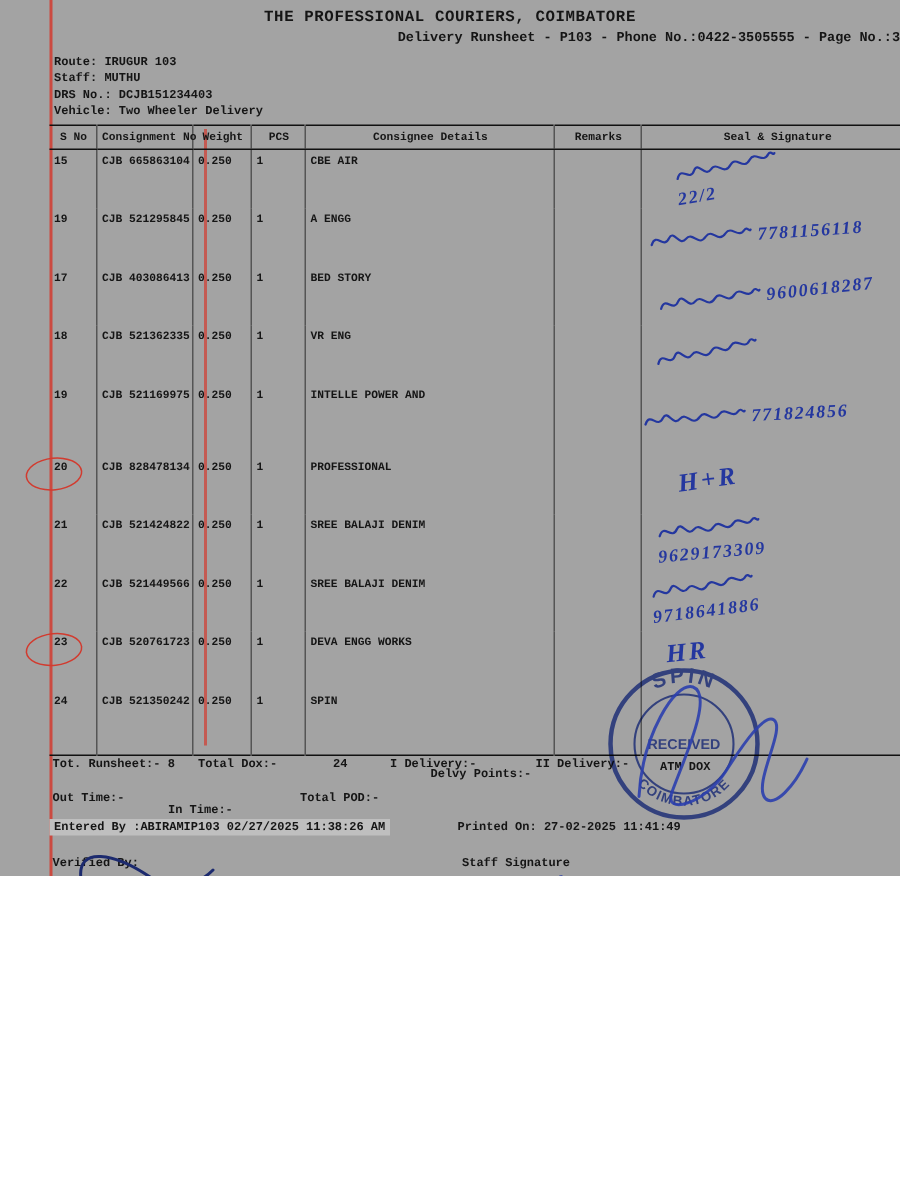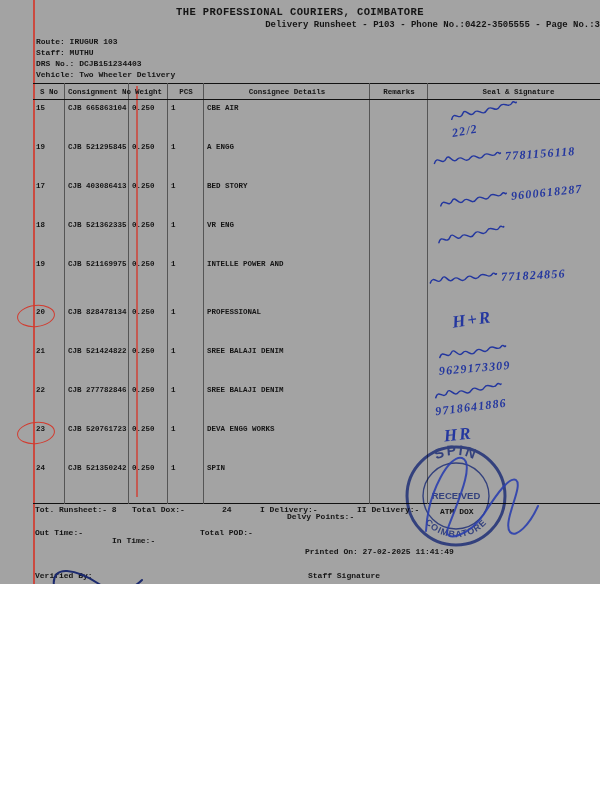--- a/index.html
+++ b/index.html
@@ -166,21 +166,21 @@
             <div class="sig col" style="left: 10px; top: 0px; transform: rotate(-5deg);">
               <svg width="70" height="18" viewBox="0 0 100 28" preserveAspectRatio="none">
                 <path d="M3,18 C8,4 14,24 20,12 C25,3 29,22 36,14 C43,6 47,24 55,13 C62,4 66,22 74,11 C80,3 86,18 92,9 C95,5 97,12 98,9" fill="none" stroke="#24379f" stroke-width="2.2" stroke-linecap="round"></path>
               </svg>
               <span class="sig-text">9629173309</span>
             </div>
           </td>
         </tr>
         <tr style="height: 39px;">
           <td class="rel">22</td>
-          <td>CJB 277782846</td>
+          <td>CJB 521449566</td>
           <td>0.250</td>
           <td>1</td>
           <td>SREE BALAJI DENIM</td>
           <td></td>
           <td class="rel">
             <div class="sig col" style="left: 6px; top: 0px; transform: rotate(-7deg);">
               <svg width="70" height="18" viewBox="0 0 100 28" preserveAspectRatio="none">
                 <path d="M3,18 C8,4 14,24 20,12 C25,3 29,22 36,14 C43,6 47,24 55,13 C62,4 66,22 74,11 C80,3 86,18 92,9 C95,5 97,12 98,9" fill="none" stroke="#24379f" stroke-width="2.2" stroke-linecap="round"></path>
               </svg>
               <span class="sig-text">9718641886</span>
@@ -217,20 +217,21 @@
   <span class="abs foot" style="left:222px;top:505px">24</span>
   <span class="abs foot" style="left:260px;top:505px">I Delivery:-</span>
   <span class="abs foot" style="left:357px;top:505px">II Delivery:-</span>
   <span class="abs foot" style="left:440px;top:507px">ATM DOX</span>
 
   <span class="abs foot" style="left:35px;top:528px">Out Time:-</span>
   <span class="abs foot" style="left:112px;top:536px">In Time:-</span>
   <span class="abs foot" style="left:200px;top:528px">Total POD:-</span>
   <span class="abs foot" style="left:287px;top:512px">Delvy Points:-</span>
 
+  <span class="abs foot grey-bar" style="left:33px;top:546px">Entered By :ABIRAMIP103 02/27/2025 11:38:26 AM</span>
   <span class="abs foot" style="left:305px;top:547px">Printed On: 27-02-2025 11:41:49</span>
 
   <span class="abs foot" style="left:35px;top:571px">Verified By:</span>
   <span class="abs foot" style="left:308px;top:571px">Staff Signature</span>
 
   <span class="abs hand" style="left:322px;top:584px;font-size:15px;transform:rotate(-6deg);letter-spacing:1px">M. Muthu</span>
 
   <svg class="abs" style="left:10px;top:552px" width="140" height="75" viewBox="0 0 140 75">
     <path d="M12,58 C30,20 48,64 44,34 C41,12 66,16 92,34 C108,44 124,36 132,28" fill="none" stroke="#1c2a6e" stroke-width="2" stroke-linecap="round"></path>
     <path d="M6,68 C36,44 86,62 124,40" fill="none" stroke="#1c2a6e" stroke-width="1.8" stroke-linecap="round"></path>

